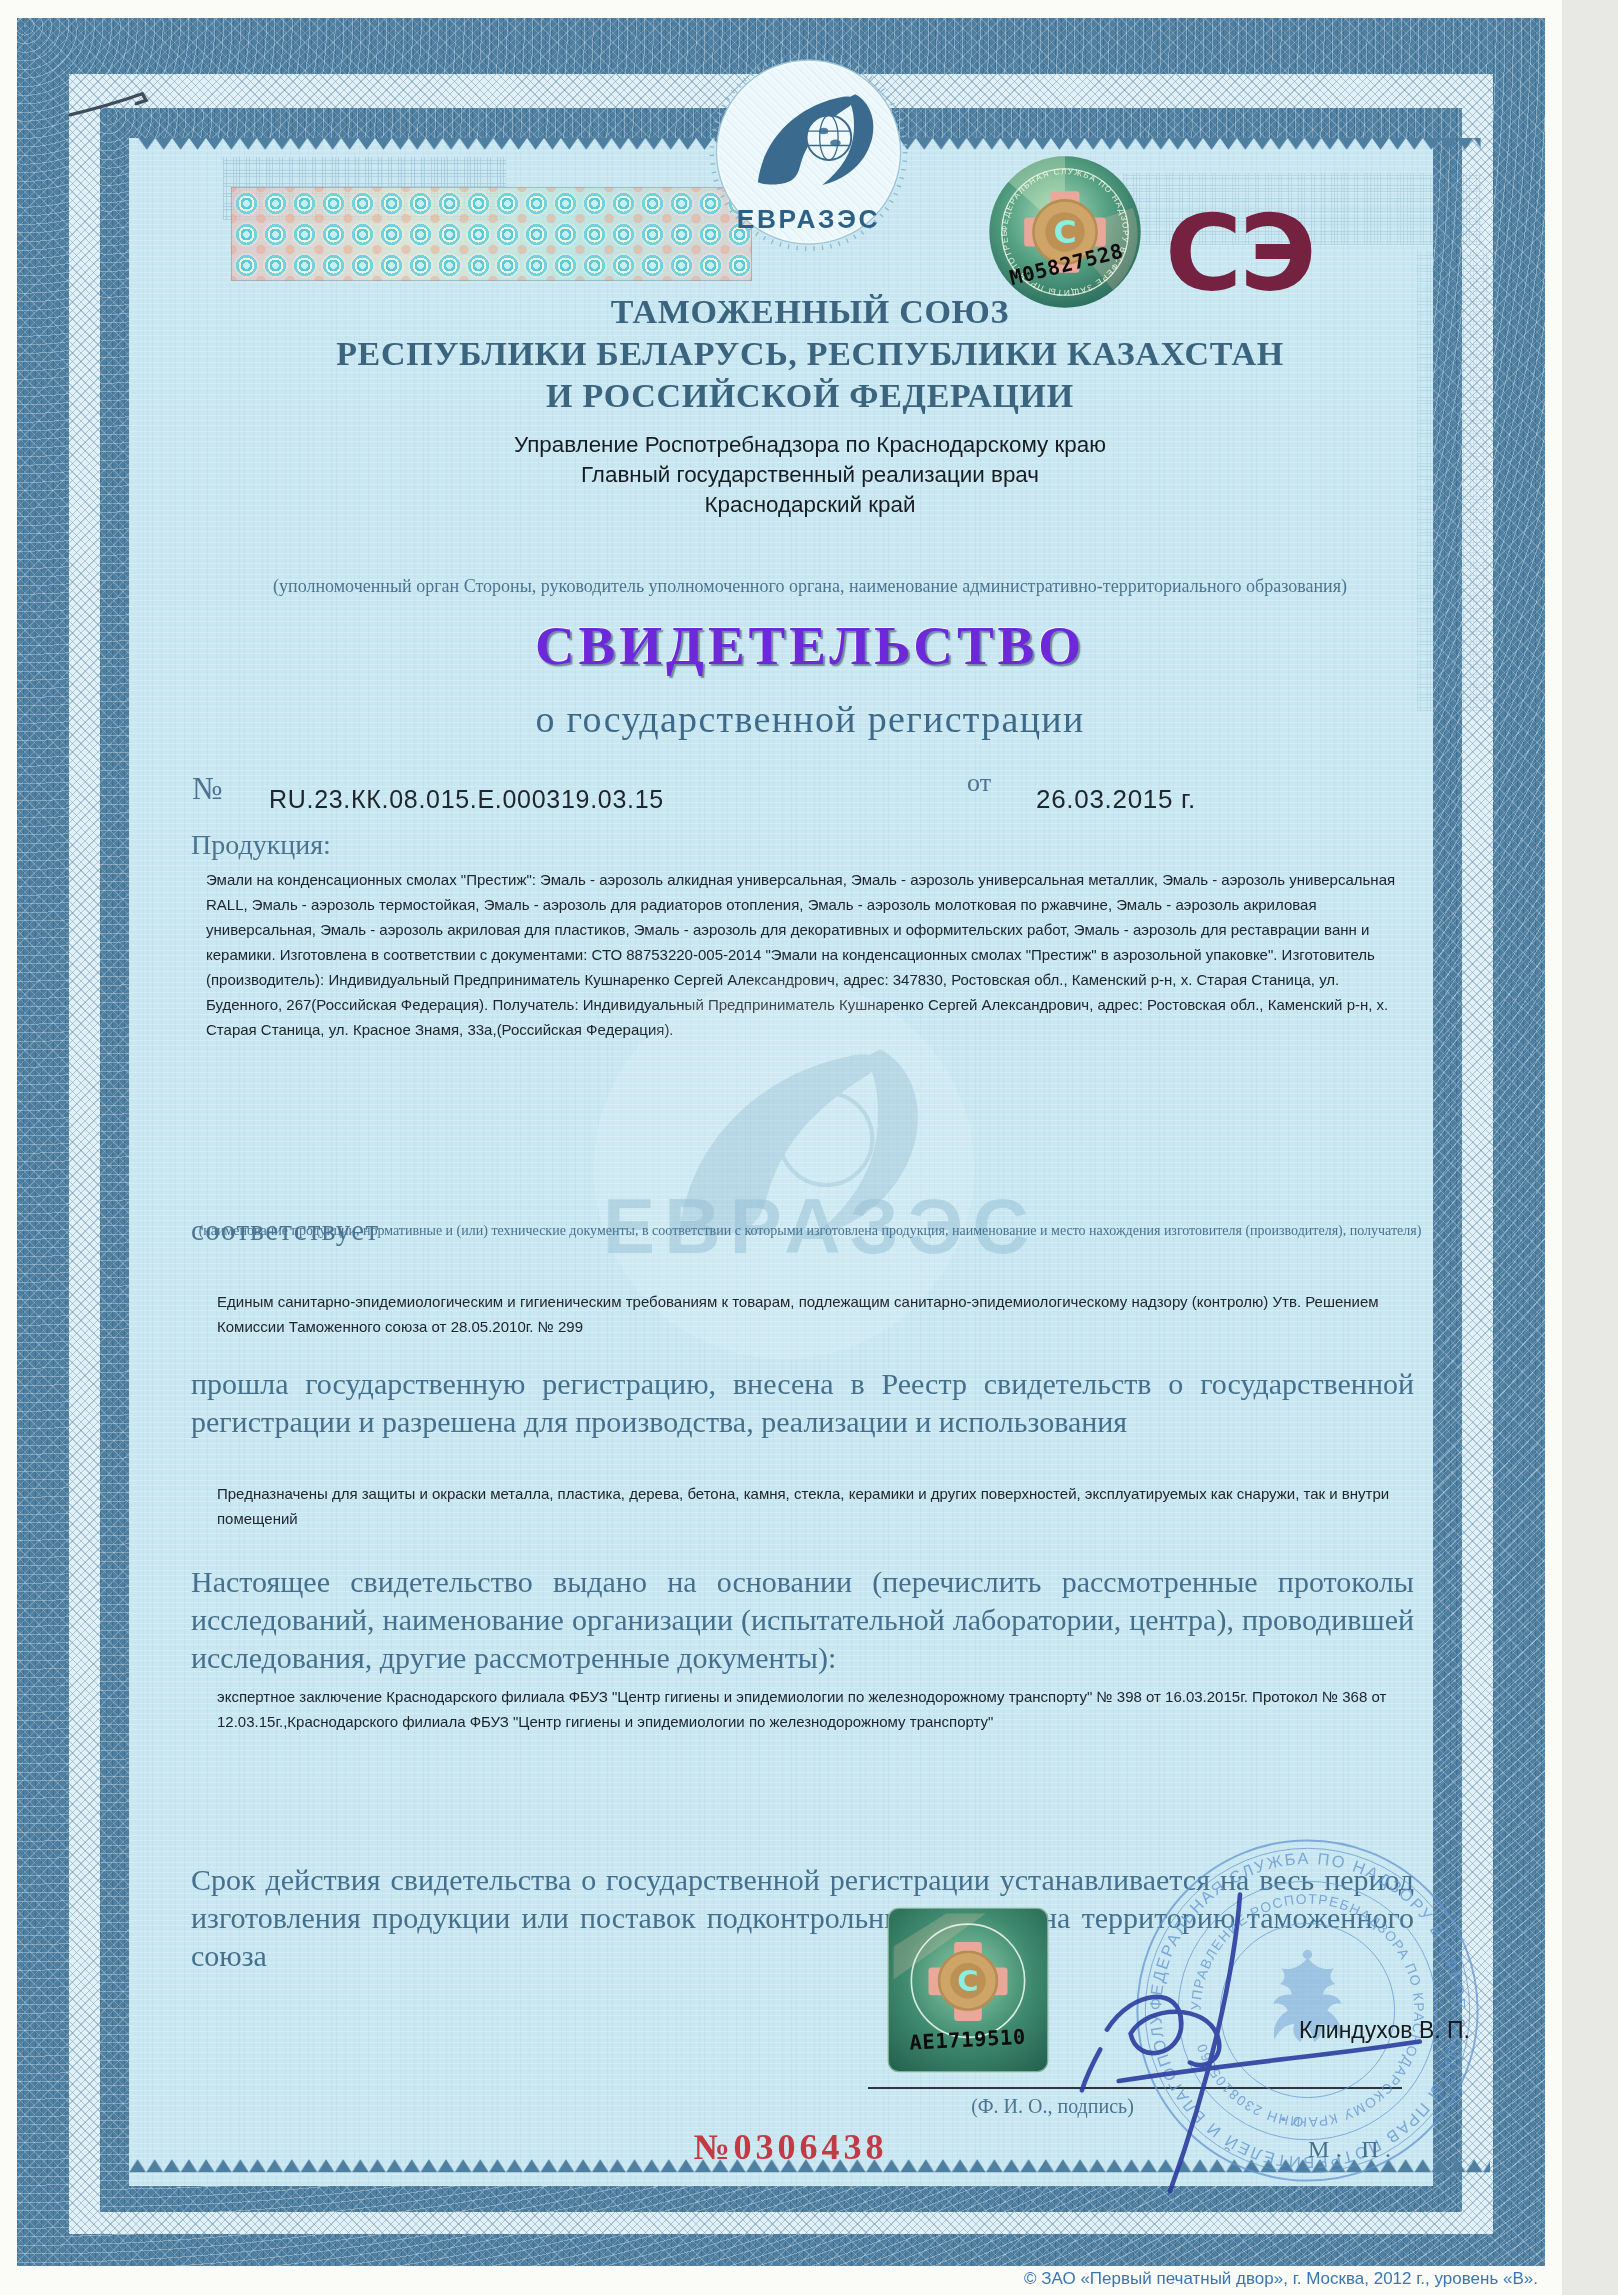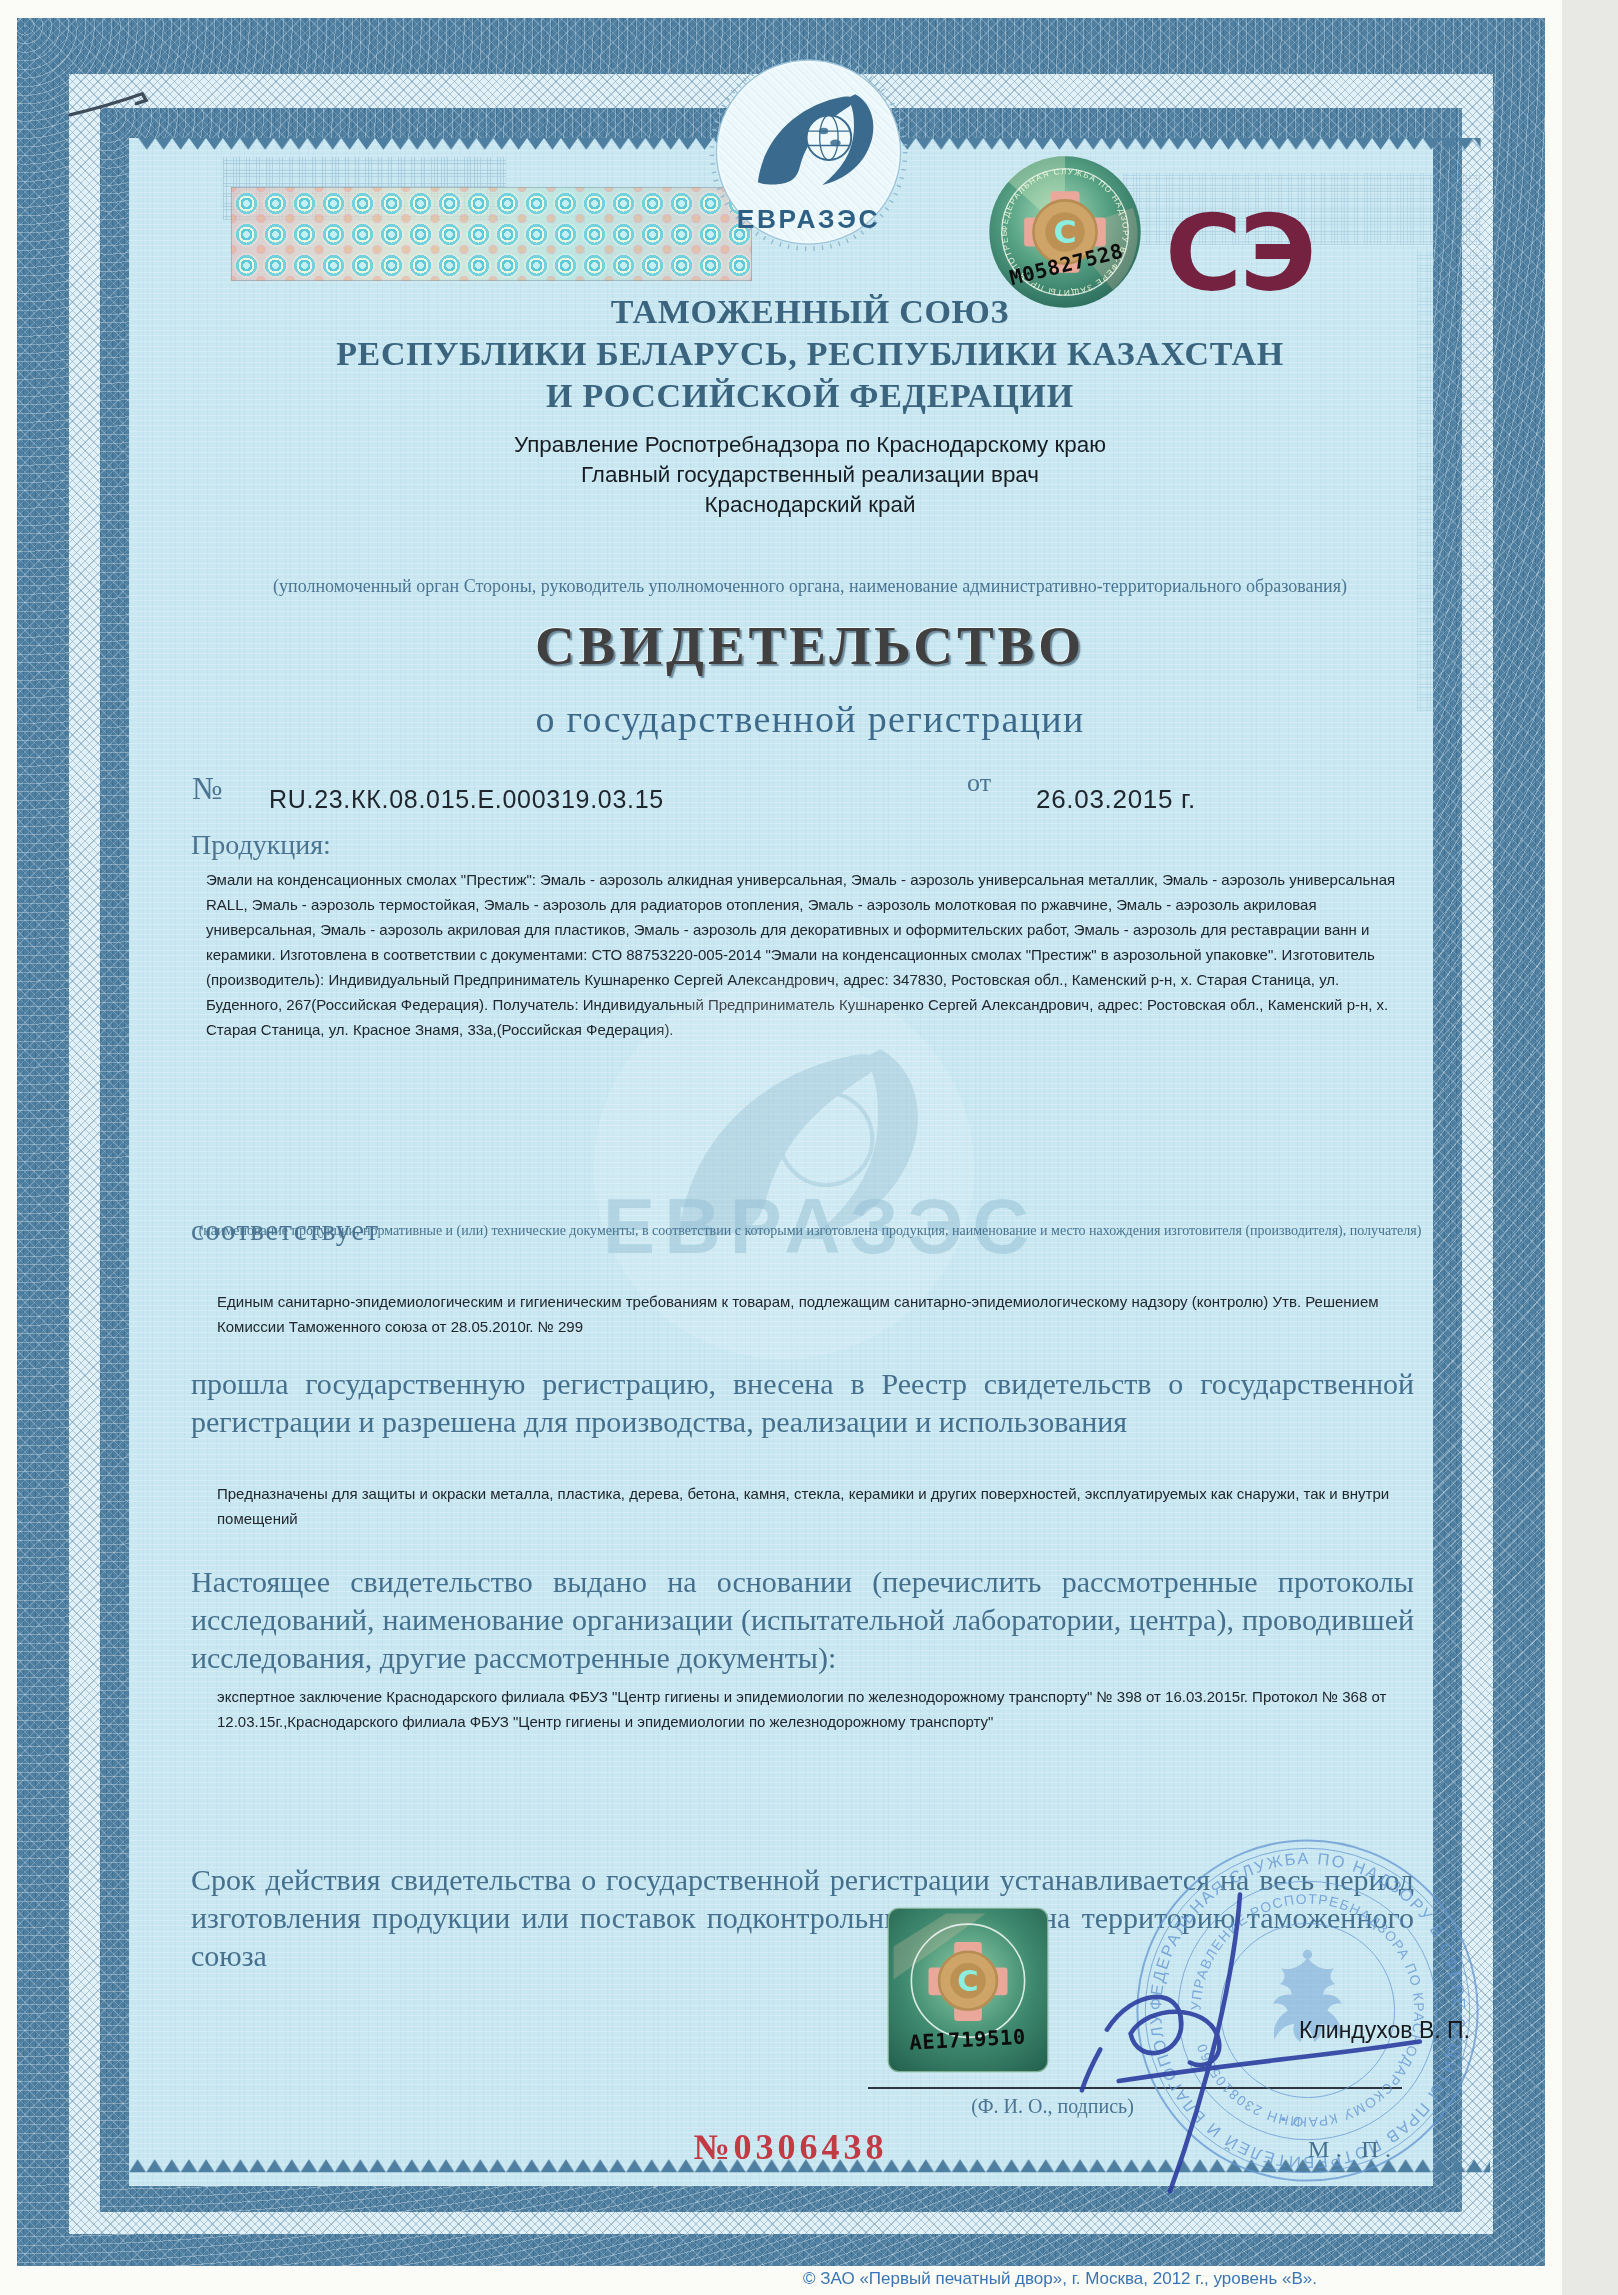--- a/index.html
+++ b/index.html
@@ -39,21 +39,21 @@
       radial-gradient(circle at 50% 50%, #c4f0f4 0 3.3px, #5fc9d8 3.3px 6px, #eef8df 6px 8px, #74d2de 8px 10.5px, rgba(255,255,255,.2) 10.5px 12.5px, transparent 12.5px),
       radial-gradient(circle at 50% 50%, rgba(236,178,120,.55) 0 2.6px, rgba(255,120,130,.3) 2.6px 4.6px, transparent 4.6px),
       linear-gradient(90deg, rgba(255,170,150,.28), rgba(255,250,180,.28), rgba(150,255,220,.28), rgba(255,190,160,.28));
     background-size:29px 31px,29px 31px,100% 100%;
     background-position:0 0,14.5px 15px,0 0;}
   
   .center{text-align:center;}
   .hdr-union{font-size:34px;font-weight:bold;color:#3b657f;line-height:42px;letter-spacing:0.7px;}
   .hdr-auth{font-family:"Liberation Sans","DejaVu Sans",sans-serif;font-size:22.4px;color:#171c22;line-height:30px;margin-top:13px;}
   .small-note{font-size:18px;color:#4a7491;}
-  .doc-title{font-size:55px;font-weight:bold;color:#404040;letter-spacing:4px;
+  .doc-title{font-size:55px;font-weight:bold;color:#6d28d9;letter-spacing:4px;
     text-shadow:2px 2px 1.3px rgba(28,58,84,.55), -0.7px -0.7px 0 rgba(255,255,255,.65);}
   .doc-sub{font-size:38px;color:#3d6a8a;letter-spacing:1.3px;}
   .lbl{font-size:28px;color:#4a7491;}
   .val{font-family:"Liberation Sans","DejaVu Sans",sans-serif;font-size:25px;color:#20262e;letter-spacing:0.7px;}
   .body-sans{font-family:"Liberation Sans","DejaVu Sans",sans-serif;font-size:15px;line-height:25px;color:#20262e;}
   .form-serif{font-size:30px;line-height:38px;color:#44708e;text-align:justify;}
   .fine{font-size:14px;color:#48738f;}
   .sig-label{font-size:24.4px;line-height:32px;color:#44708e;}
   .serial{font-size:36px;color:#c23b44;letter-spacing:4px;font-weight:bold;}
   .footer-line{font-family:"Liberation Sans","DejaVu Sans",sans-serif;font-size:17px;color:#3a76b5;}
@@ -251,17 +251,17 @@
       </g>
     </svg>
 
     <div class="abs sig-line" style="left:868px;top:2087px;width:534px;z-index:2;"></div>
     <div class="abs center small-note" style="left:868px;top:2095px;width:369px;font-size:20px;z-index:2;">(Ф. И. О., подпись)</div>
     <div class="abs signer" style="left:1299px;top:2017px;z-index:4;">Клиндухов В. П.</div>
     <div class="abs mp" style="left:1308px;top:2136px;z-index:4;">М. П.</div>
 
     <div class="abs center serial" style="left:461px;top:2126px;width:659px;z-index:2;">№0306438</div>
 
-    <div class="abs footer-line" style="right:41px;top:2269px;text-align:center;width:922px;">© ЗАО «Первый печатный двор»,  г. Москва,  2012 г., уровень «В».</div>
+    <div class="abs footer-line" style="right:24px;top:2269px;text-align:right;width:922px;">© ЗАО «Первый печатный двор»,  г. Москва,  2012 г., уровень «В».</div>
 
   </div>
 </div>
 
 
 </body></html>

